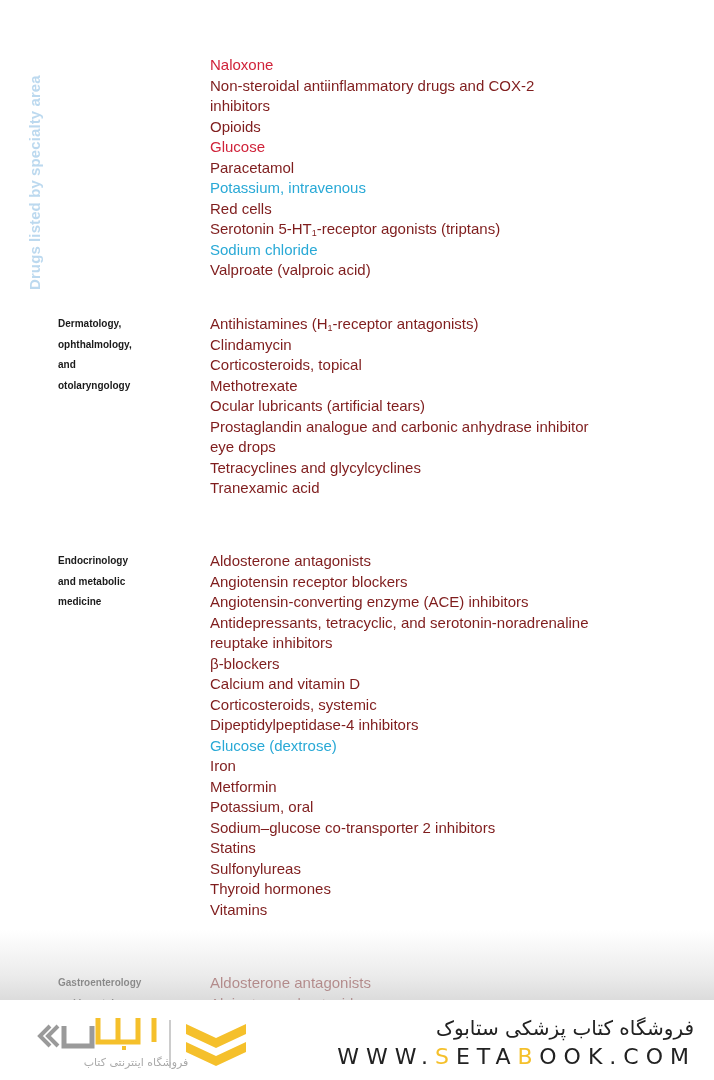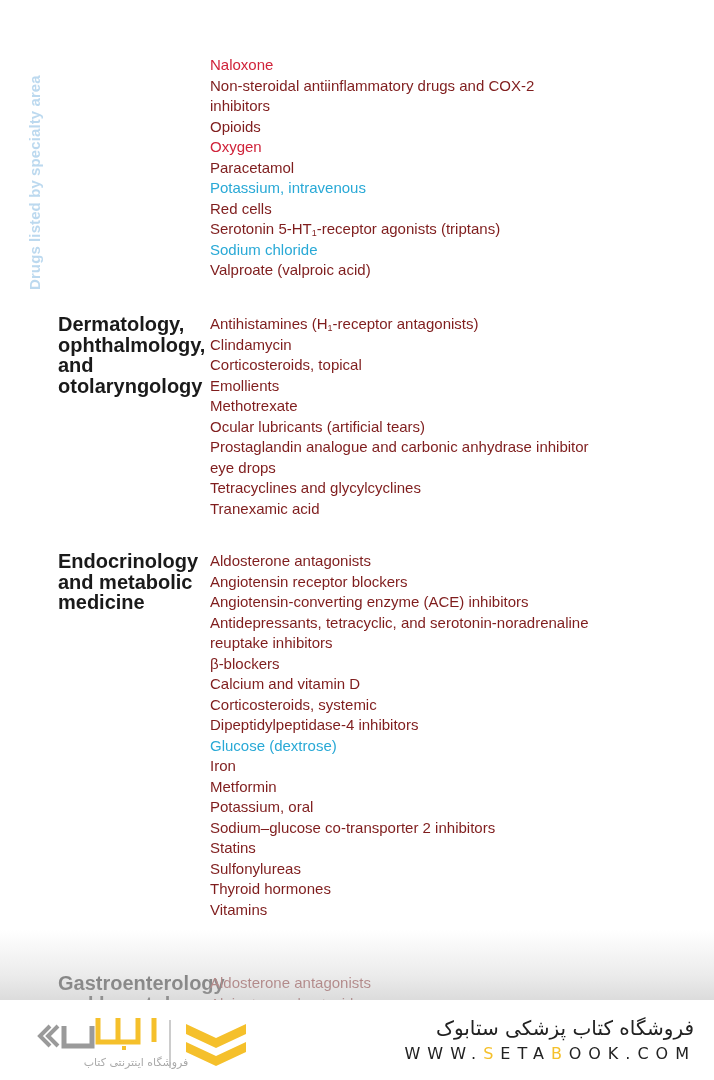--- a/index.html
+++ b/index.html
@@ -16,75 +16,74 @@
   }
   .side-label {
     position: absolute; left: 26px; top: 290px;
     transform-origin: left top; transform: rotate(-90deg);
     white-space: nowrap; color: #bcd9ef; font-weight: bold; font-size: 15px;
     letter-spacing: 0.1px;
   }
   .section { position: absolute; left: 58px; width: 620px; }
   .sec-head {
     position: absolute; left: 0; top: 0; width: 148px;
-    font-weight: bold; font-size: 20px; line-height: 20.5px; color: #1a1a1a;
+    font-weight: bold; font-size: 10px; line-height: 20.5px; color: #1a1a1a;
   }
   .items { position: absolute; left: 152px; top: 0; width: 420px; }
   .item { font-size: 15px; line-height: 20.5px; color: #7f1d1d; }
   .item.red { color: #d0233a; }
   .item.cyan { color: #29a9d6; }
   .item sub { font-size: 9px; vertical-align: -2px; line-height: 0; }
   .footer {
     position: absolute; left: 0; top: 1000px; width: 714px; height: 80px; background: #ffffff;
   }
   .logo { position: absolute; left: 36px; top: 12px; width: 240px; height: 60px; }
   .store-title {
     position: absolute; right: 20px; top: 16px; font-size: 20px; color: #222;
     direction: rtl; font-family: "DejaVu Sans", sans-serif; text-align: right;
   }
   .store-url {
-    position: absolute; right: 18px; top: 44px; font-size: 16px; letter-spacing: 7px; color: #222;
+    position: absolute; right: 18px; top: 44px; font-size: 22px; letter-spacing: 7px; color: #222;
     font-family: "DejaVu Sans", sans-serif;
   }
   .store-url .hl { color: #f5c02b; }
 </style>
 </head>
 <body>
 
 <div class="page">
   <div class="side-label">Drugs listed by specialty area</div>
 
   <div class="section" style="top:55px">
     <div class="items">
       <div class="item red">Naloxone</div>
       <div class="item">Non-steroidal antiinflammatory drugs and COX-2</div>
       <div class="item">inhibitors</div>
       <div class="item">Opioids</div>
-      <div class="item red">Oxygen</div>
+      <div class="item red">Glucose</div>
       <div class="item">Paracetamol</div>
       <div class="item cyan">Potassium, intravenous</div>
       <div class="item">Red cells</div>
       <div class="item"><span>Serotonin 5-HT</span><sub>1</sub><span>-receptor agonists (triptans)</span></div>
       <div class="item cyan">Sodium chloride</div>
       <div class="item">Valproate (valproic acid)</div>
     </div>
   </div>
 
   <div class="section" style="top:314px">
     <div class="sec-head">
       <div>Dermatology,</div>
       <div>ophthalmology,</div>
       <div>and</div>
       <div>otolaryngology</div>
     </div>
     <div class="items">
       <div class="item"><span>Antihistamines (H</span><sub>1</sub><span>-receptor antagonists)</span></div>
       <div class="item">Clindamycin</div>
       <div class="item">Corticosteroids, topical</div>
-      <div class="item">Emollients</div>
       <div class="item">Methotrexate</div>
       <div class="item">Ocular lubricants (artificial tears)</div>
       <div class="item">Prostaglandin analogue and carbonic anhydrase inhibitor</div>
       <div class="item">eye drops</div>
       <div class="item">Tetracyclines and glycylcyclines</div>
       <div class="item">Tranexamic acid</div>
     </div>
   </div>
 
   <div class="section" style="top:551px">

